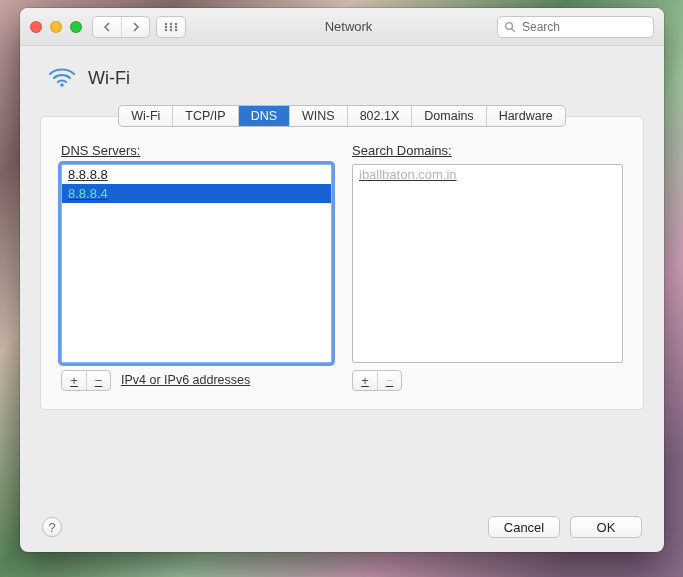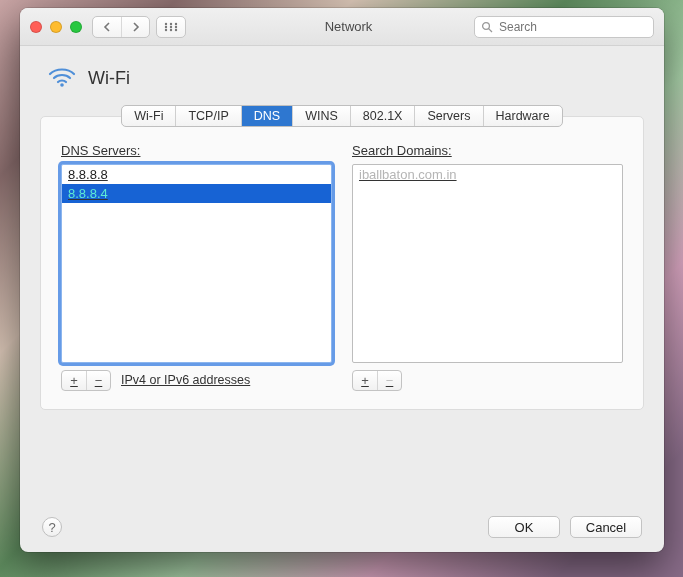--- a/index.html
+++ b/index.html
@@ -57,21 +57,21 @@
     position:absolute; left:13px; right:0; text-align:center;
     font-size:13px; color:#4a4a4a;
     pointer-events:none;
   }
   .search {
     margin-left:auto;
     display:flex; align-items:center;
     border:1px solid #c7c7c7;
     border-radius:5px;
     background:#fff;
-    height:22px; width:180px;
+    height:22px; width:157px;
     padding:0 6px;
     color:#999;
   }
   .search svg { margin-right:4px; flex:0 0 auto; }
   .search input {
     border:none; outline:none; width:100%; font-size:12px; background:transparent; color:#333;
   }
   .body { padding: 16px 20px 12px; flex:1; display:flex; flex-direction:column; }
   .header { display:flex; align-items:center; gap:12px; margin:4px 0 14px 8px; }
   .wifi-icon { color:#4f8fd8; }
@@ -222,21 +222,21 @@
       <span class="wifi-title">Wi-Fi</span>
     </div>
 
     <div class="tabs">
       <div class="tabs-inner" id="tabs-inner">
           <div class="tab">Wi-Fi</div>
           <div class="tab">TCP/IP</div>
           <div class="tab active">DNS</div>
           <div class="tab">WINS</div>
           <div class="tab">802.1X</div>
-          <div class="tab">Servers</div>
+          <div class="tab">Domains</div>
           <div class="tab">Hardware</div>
         </div>
     </div>
 
     <div class="panel">
       <div class="cols">
         <div class="col">
           <div class="label">DNS Servers:</div>
           <div class="listbox focused" id="dns-list">
               <div class="listrow">8.8.8.8</div>
@@ -262,18 +262,18 @@
               <button id="domain-remove" disabled="">−</button>
             </div>
           </div>
         </div>
       </div>
     </div>
 
     <div class="footer">
       <div class="help">?</div>
       <div class="actions">
+        <div class="btn">Cancel</div>
         <div class="btn">OK</div>
-        <div class="btn">Cancel</div>
       </div>
     </div>
   </div>
 </div>
 
 </body></html>

